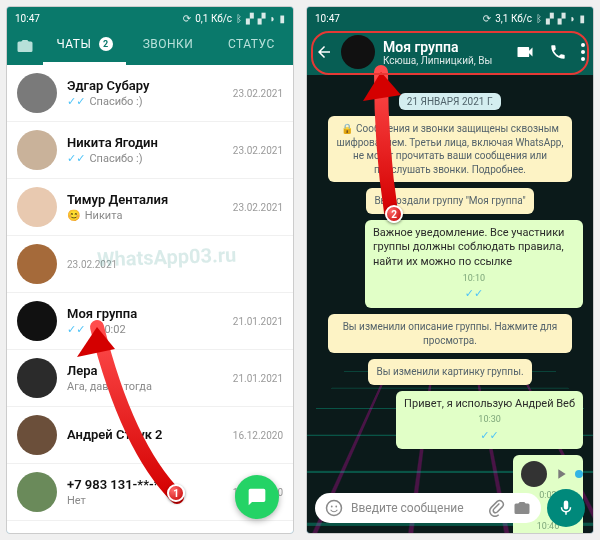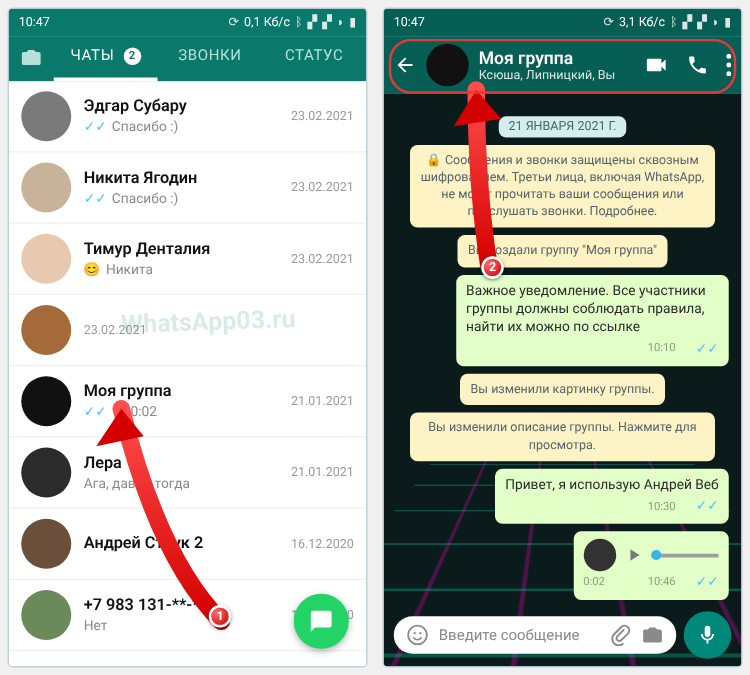--- a/index.html
+++ b/index.html
@@ -39,21 +39,21 @@
   .chat-body { flex: 1; position: relative; overflow: hidden; background: #0b1a1a; }
   .neon-bg { position:absolute; inset:0; background:
      linear-gradient(transparent 95%, rgba(0,255,200,.25) 95%),
      linear-gradient(90deg, transparent 95%, rgba(255,0,200,.25) 95%);
      background-size: 60px 60px; transform: perspective(300px) rotateX(45deg) scale(1.6) translateY(20%); transform-origin: bottom; }
   .chat-scroll { position:absolute; inset:0; padding: 18px 10px; display:flex; flex-direction:column; gap:6px; font-size:11px; }
   .date-pill { align-self:center; background:#d4eef0; color:#50636a; padding:3px 8px; border-radius:6px; font-size:10px; box-shadow:0 1px 0 rgba(0,0,0,.08);}
   .sys-msg { align-self:center; background:#fdf3c5; color:#54636b; padding:6px 8px; border-radius:6px; max-width:92%; text-align:center; line-height:1.35; font-size:10px; box-shadow:0 1px 0 rgba(0,0,0,.06);}
   .sys-msg.small { font-size:10px; }
   .bubble-out { align-self:flex-end; background:#e1ffc7; color:#2b2b2b; padding:6px 8px; border-radius:6px; max-width:82%; box-shadow:0 1px 0 rgba(0,0,0,.08); position:relative; font-size:11px; line-height:1.35;}
-  .bubble-meta { font-size:9px; color:#7da67a; text-align:right; margin-top:2px; display:flex; gap:16px; justify-content:flex-end; align-items:center;}
+  .bubble-meta { font-size:9px; color:#7da67a; text-align:right; margin-top:2px; display:flex; gap:3px; justify-content:flex-end; align-items:center;flex-direction:column;}
   .voice { display:flex; align-items:center; gap:6px; }
   .voice .av { width:26px; height:26px; border-radius:50%; background:#333;}
   .voice .track { flex:1; height:3px; background:#9e9e9e; border-radius:2px; position:relative;}
   .voice .dot { position:absolute; left:0; top:-3px; width:8px; height:8px; border-radius:50%; background:#33b5e5;}
   .input-bar { display:flex; align-items:center; gap:6px; padding:6px 8px; background:transparent; position:absolute; left:0; right:0; bottom:0;}
   .input-pill { flex:1; background:#fff; border-radius:20px; display:flex; align-items:center; padding:6px 10px; gap:8px; color:#8a8a8a; font-size:12px;}
   .mic-btn { width:38px; height:38px; border-radius:50%; background:#00897b; display:flex; align-items:center; justify-content:center;}
   
   .arrow { position:absolute; pointer-events:none; }
   .marker { position:absolute; width:18px; height:18px; border-radius:50%; background:radial-gradient(circle at 30% 30%, #ff6b6b, #c40000); border:2px solid #fff; box-shadow:0 1px 3px rgba(0,0,0,.5); color:#fff; font-size:10px; font-weight:700; display:flex; align-items:center; justify-content:center;}
@@ -245,22 +245,22 @@
           <span>Сообщения и звонки защищены сквозным шифрованием. Третьи лица, включая WhatsApp, не могут прочитать ваши сообщения или прослушать звонки. Подробнее.</span>
         </div>
         <div class="sys-msg small">Вы создали группу "Моя группа"</div>
         <div class="bubble-out">
           <div>Важное уведомление. Все участники группы должны соблюдать правила, найти их можно по ссылке</div>
           <div class="bubble-meta">
               <span>10:10</span>
               <span class="ticks">✓✓</span>
             </div>
         </div>
+        <div class="sys-msg small">Вы изменили описание группы. Нажмите для просмотра.</div>
         <div class="sys-msg small">Вы изменили картинку группы.</div>
-        <div class="sys-msg small">Вы изменили описание группы. Нажмите для просмотра.</div>
         <div class="bubble-out">
           <div>Привет, я использую Андрей Веб</div>
           <div class="bubble-meta">
               <span>10:30</span>
               <span class="ticks">✓✓</span>
             </div>
         </div>
         <div class="bubble-out">
           <div class="voice">
             <div class="av"></div>

